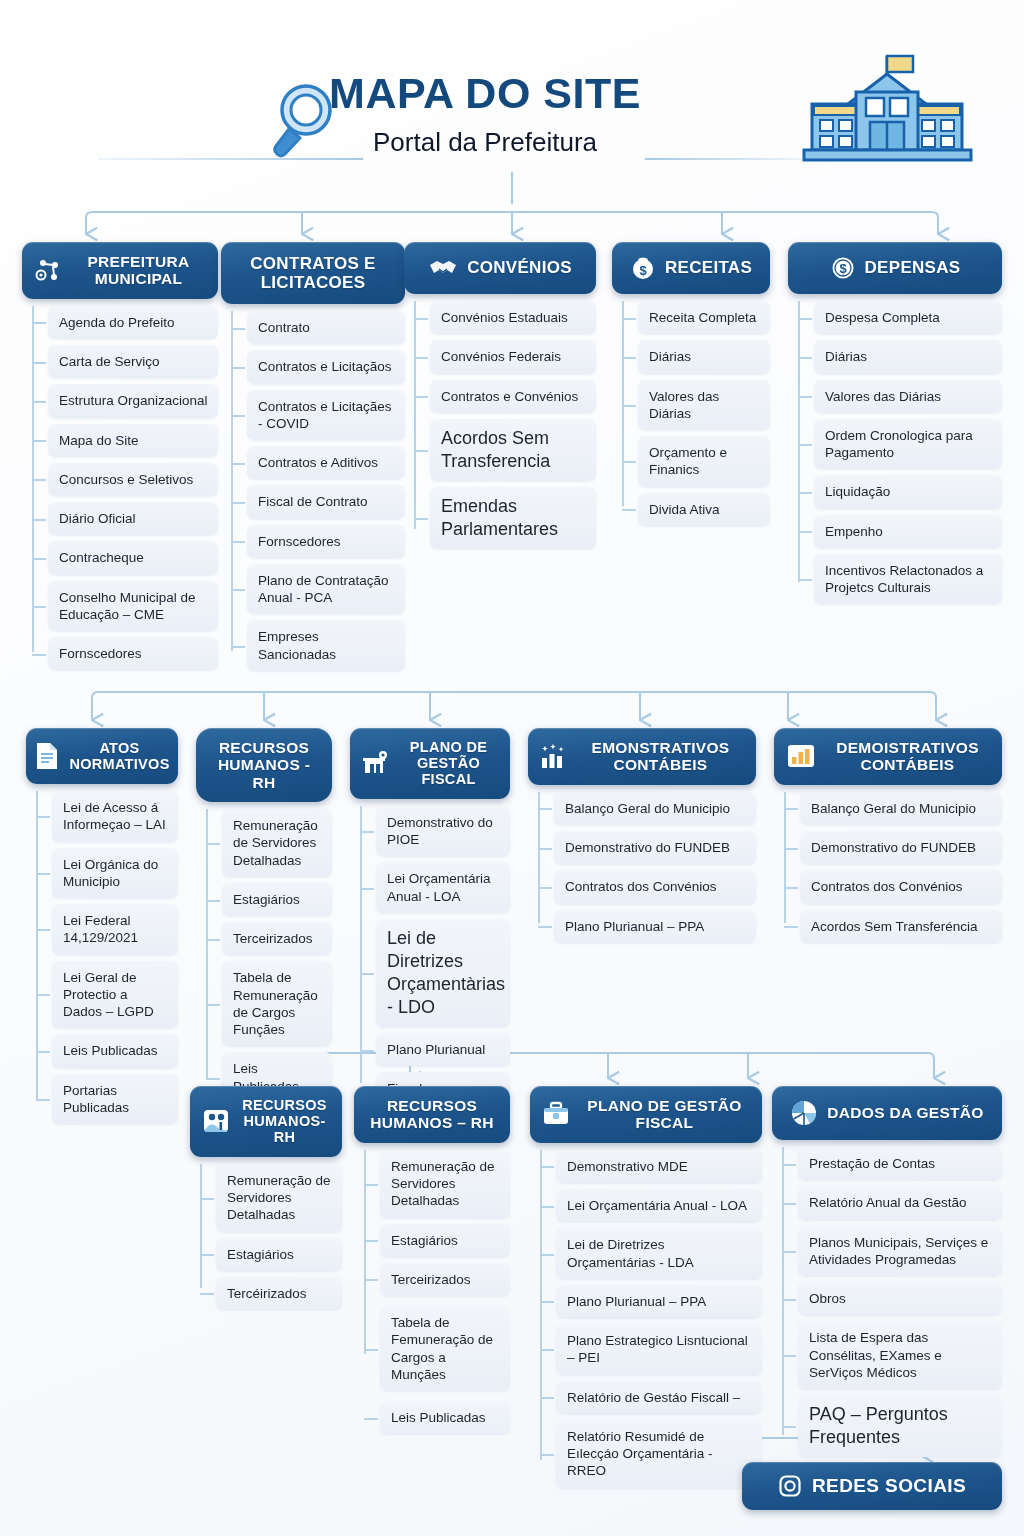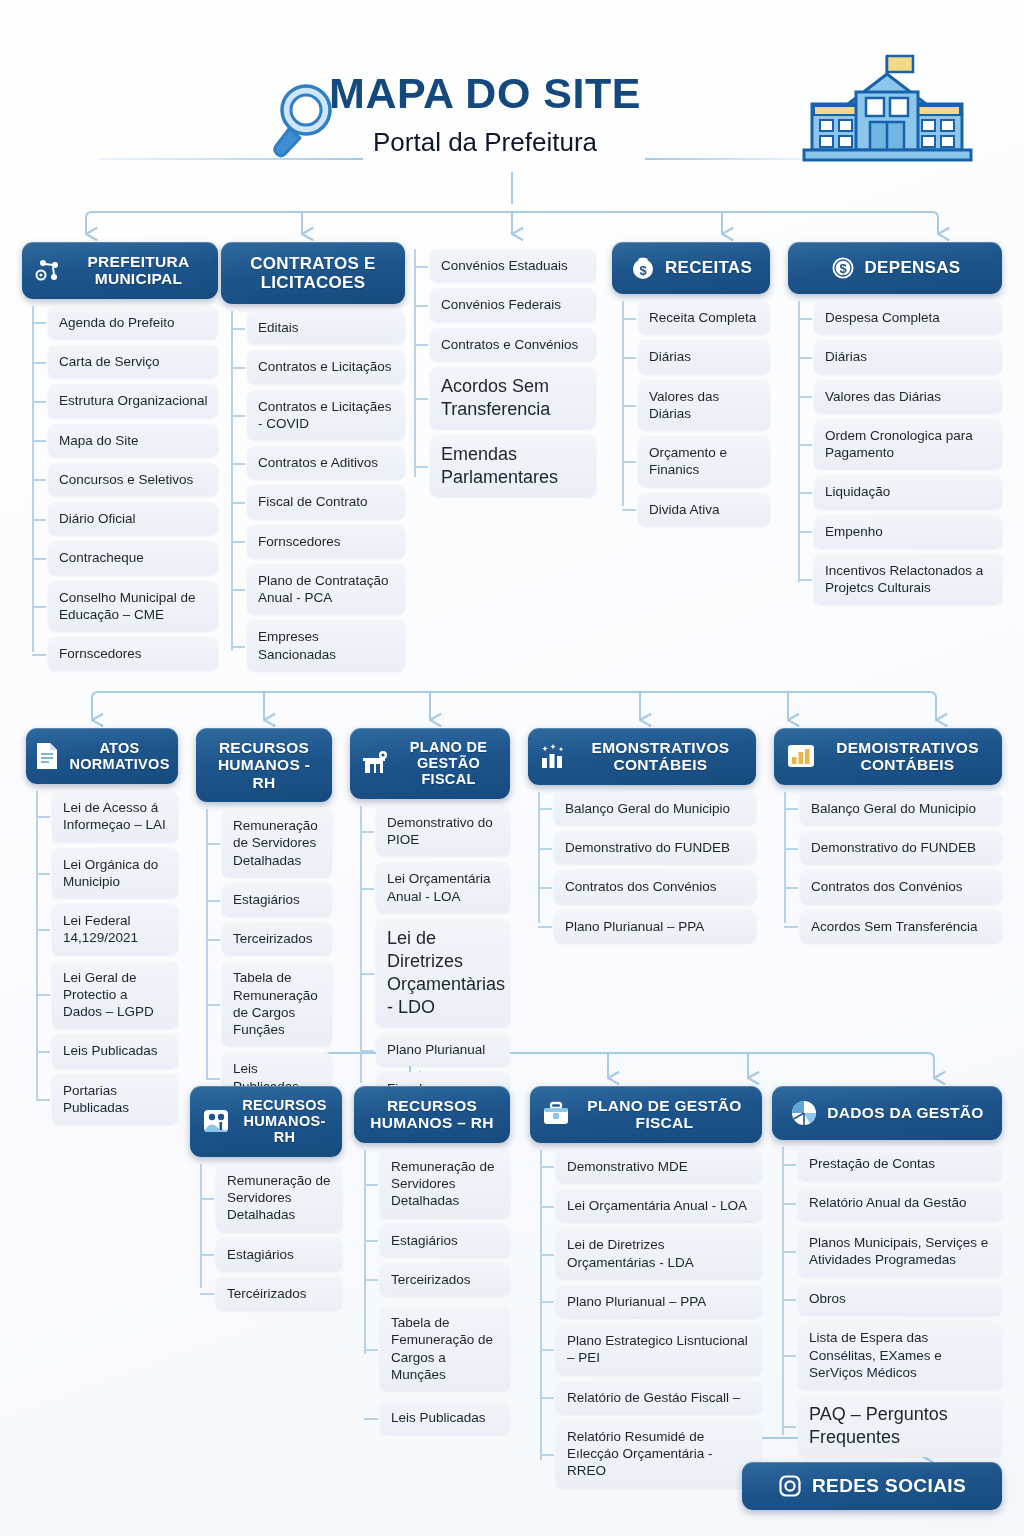--- a/index.html
+++ b/index.html
@@ -205,32 +205,41 @@
       <div class="item">Fornscedores</div>
     </div>
   </div>
 
   <div class="col" style="left:221px; top:242px; width:184px;">
     <div class="card-head" style="min-height:62px;">
       <span class="htxt">CONTRATOS E LICITACOES</span>
     </div>
     <div class="items">
       <div class="spine" style="height:calc(100% - 20px);"></div>
-      <div class="item">Editais</div>
+      <div class="item">Contrato</div>
       <div class="item">Contratos e Licitaçãos</div>
       <div class="item">Contratos e Licitaçães - COVID</div>
       <div class="item">Contratos e Aditivos</div>
       <div class="item">Fiscal de Contrato</div>
       <div class="item">Fornscedores</div>
       <div class="item">Plano de Contratação Anual - PCA</div>
       <div class="item">Empreses Sancionadas</div>
     </div>
   </div>
 
   <div class="col" style="left:404px; top:242px; width:192px;">
+    <div class="card-head" style="min-height:52px;">
+      <span class="hicon">
+        <svg width="30" height="24" viewBox="0 0 30 24">
+          <path d="M2 9 L9 5 L15 8 L21 5 L28 9 L24 17 L19 14 L15 17 L11 14 L6 17 Z" fill="#ffffff" opacity="0.95"></path>
+          <path d="M11 13 L15 16 L19 13" fill="none" stroke="#1d558c" stroke-width="1.4"></path>
+        </svg>
+      </span>
+      <span class="htxt">CONVÉNIOS</span>
+    </div>
     <div class="items">
       <div class="spine" style="height:calc(100% - 20px);"></div>
       <div class="item">Convénios Estaduais</div>
       <div class="item">Convénios Federais</div>
       <div class="item">Contratos e Convénios</div>
       <div class="item wide">Acordos Sem Transferencia</div>
       <div class="item wide">Emendas Parlamentares</div>
     </div>
   </div>
 
@@ -298,21 +307,21 @@
       <div class="item">Lei de Acesso á Informeçao – LAI</div>
       <div class="item">Lei Orgánica do Municipio</div>
       <div class="item">Lei Federal 14,129/2021</div>
       <div class="item">Lei Geral de Protectio a Dados – LGPD</div>
       <div class="item">Leis Publicadas</div>
       <div class="item">Portarias Publicadas</div>
     </div>
   </div>
 
   <div class="col" style="left:196px; top:728px; width:136px;">
-    <div class="card-head" style="min-height:56px;">
+    <div class="card-head" style="min-height:56px;border-radius:16px;">
       <span class="htxt sm">RECURSOS HUMANOS - RH</span>
     </div>
     <div class="items">
       <div class="spine" style="height:calc(100% - 24px);"></div>
       <div class="item">Remuneração de Servidores Detalhadas</div>
       <div class="item">Estagiários</div>
       <div class="item">Terceirizados</div>
       <div class="item">Tabela de Remuneração de Cargos Funçães</div>
       <div class="item">Leis Publicadas</div>
     </div>

